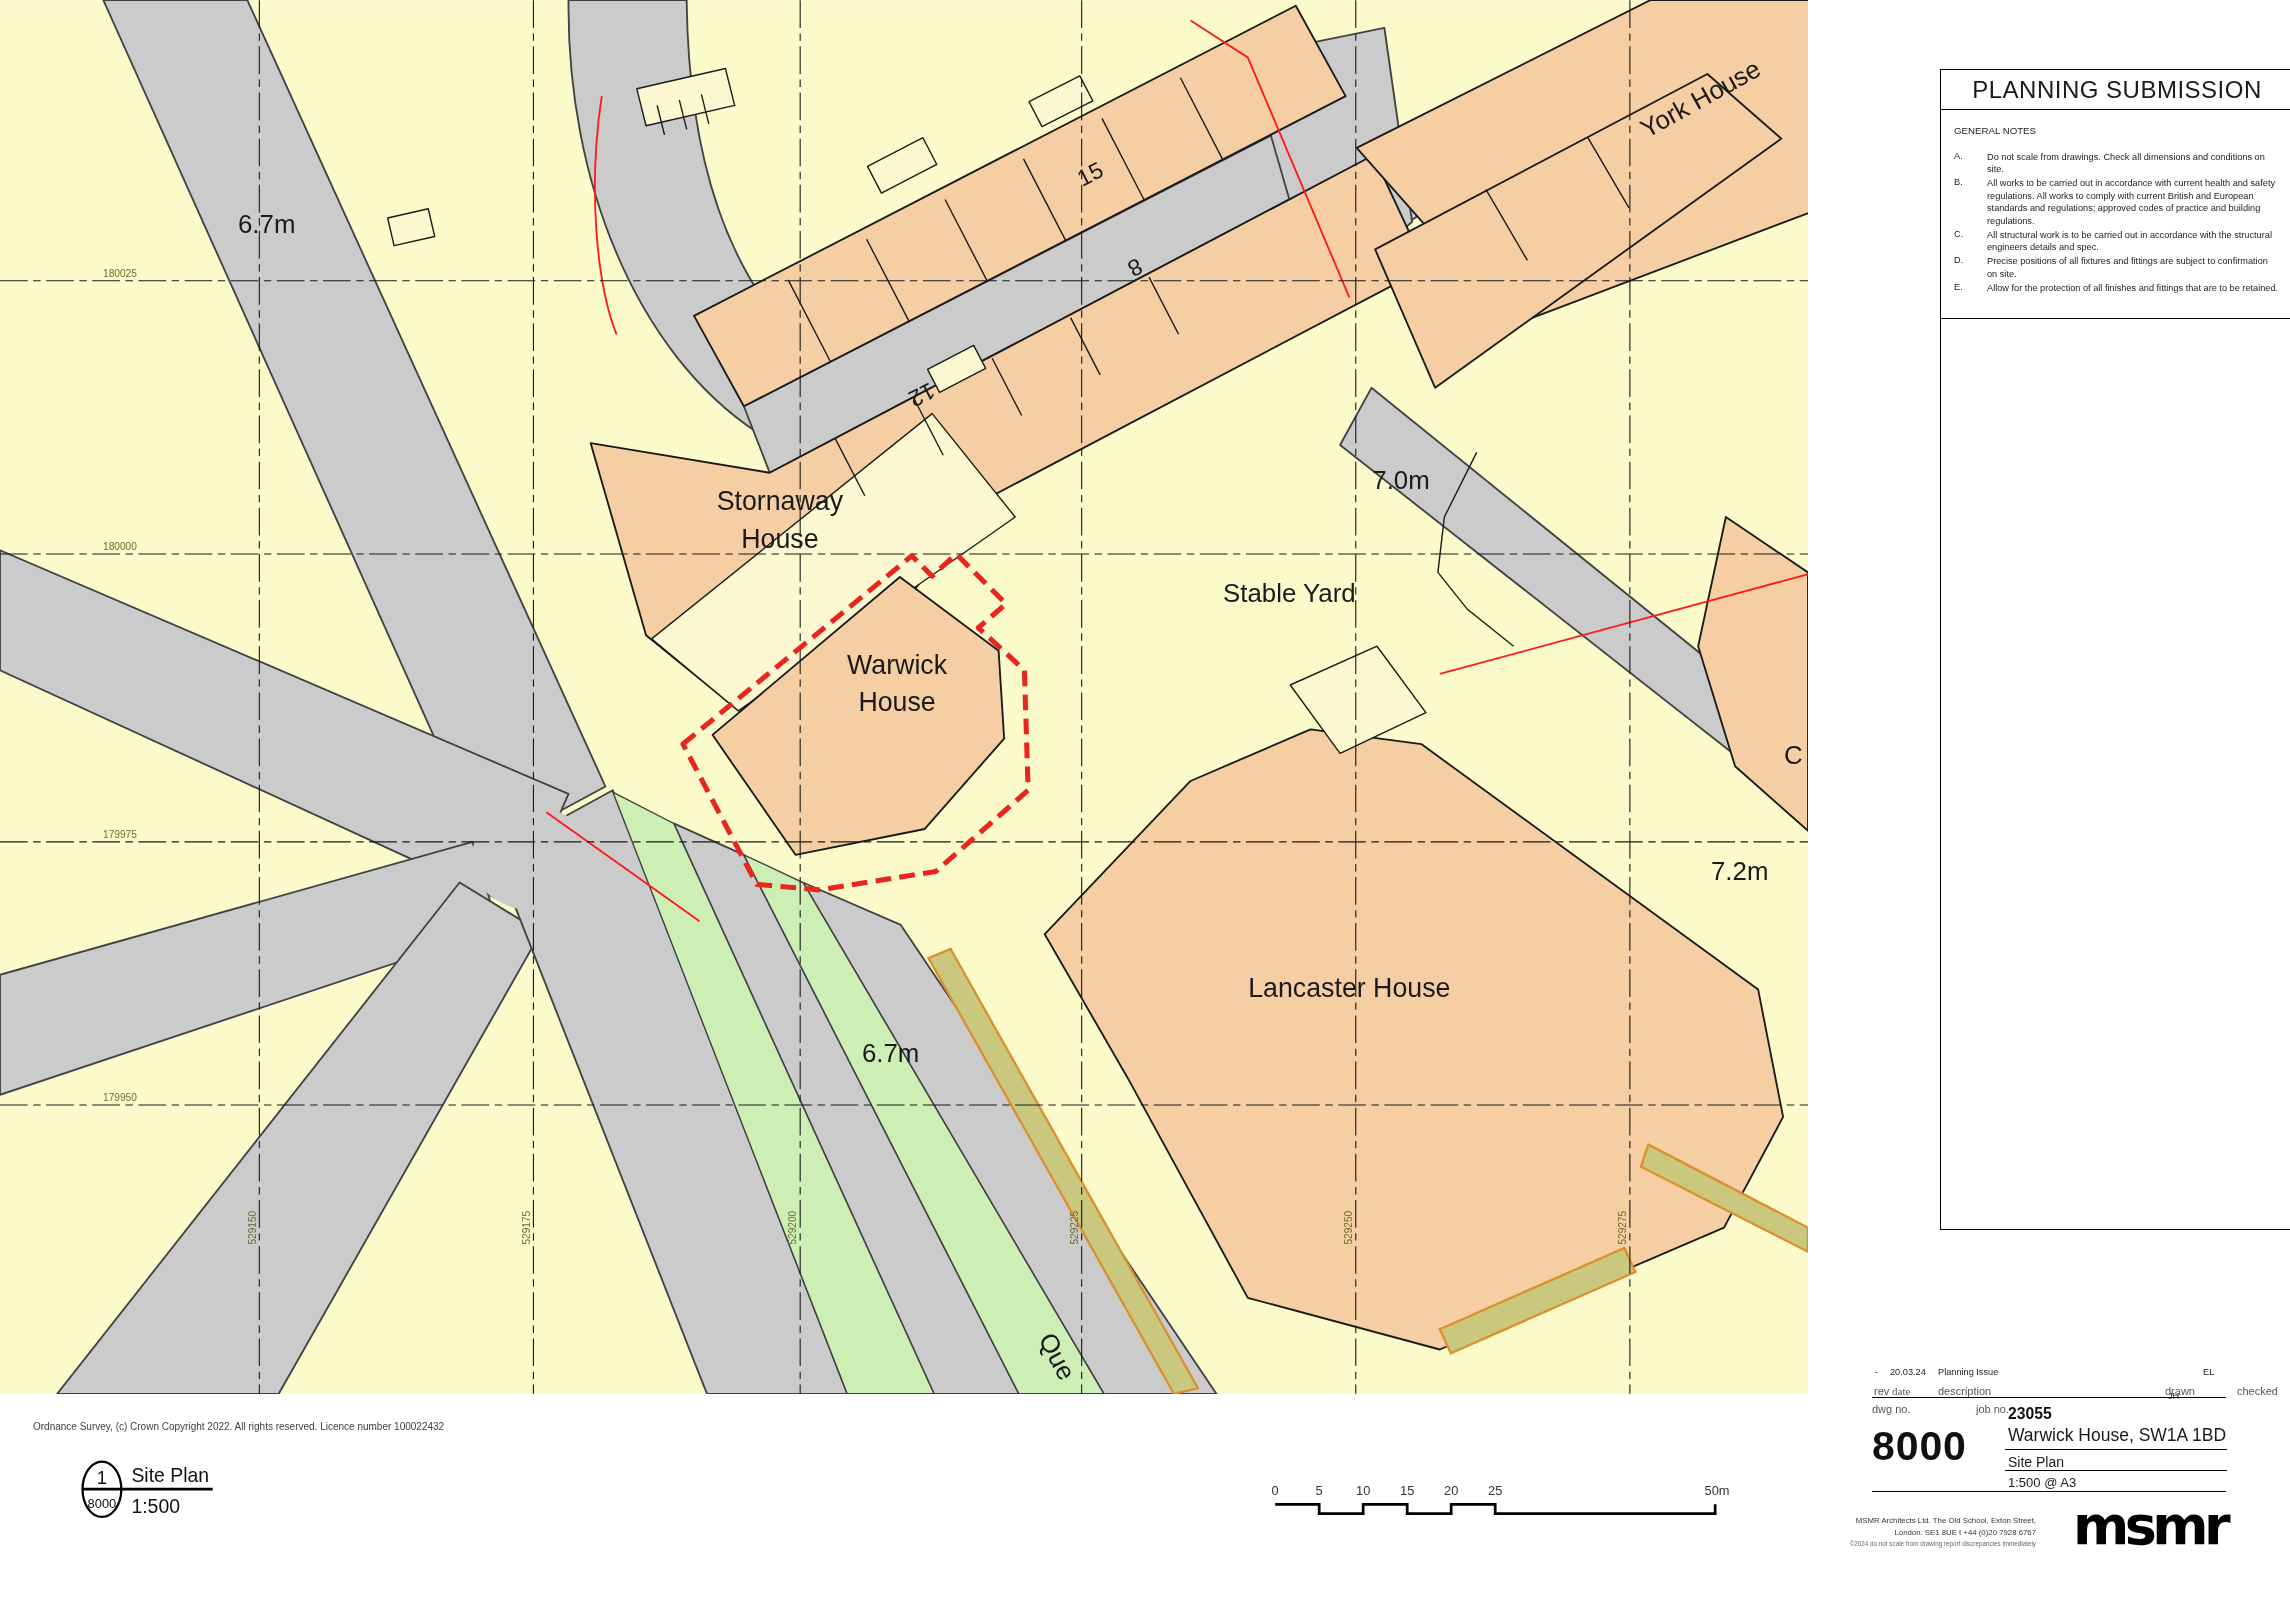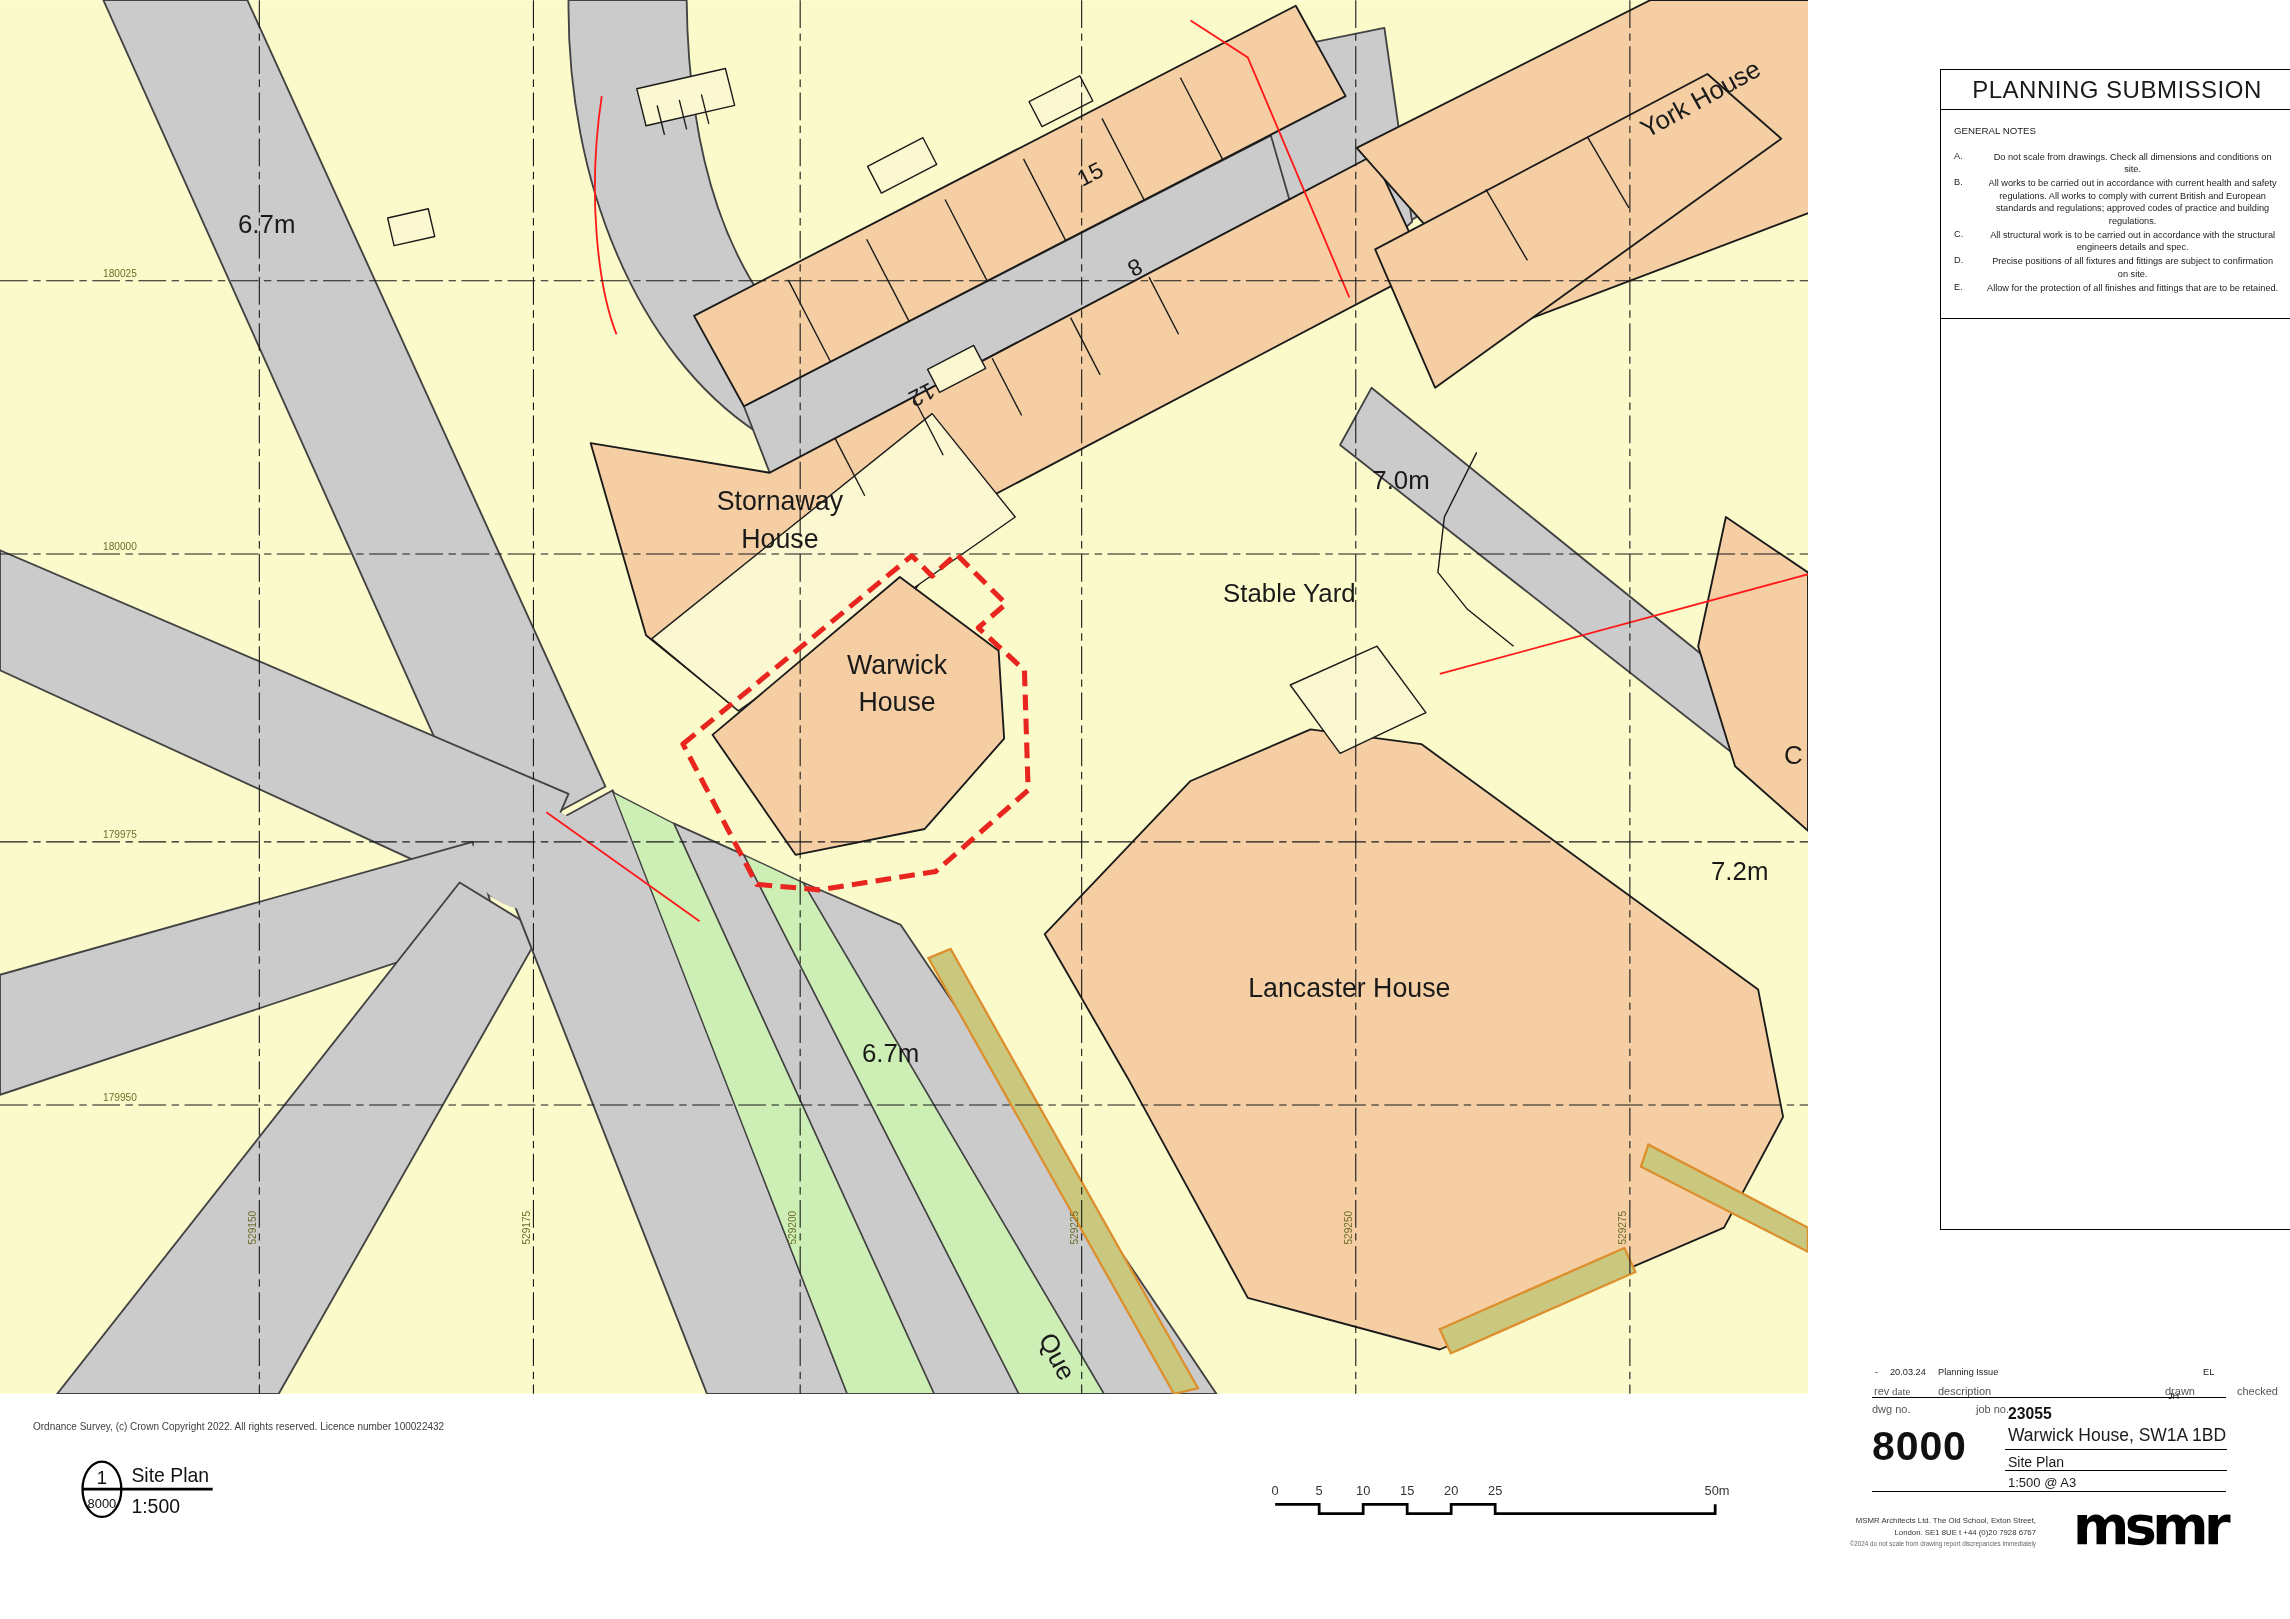--- a/index.html
+++ b/index.html
@@ -9,21 +9,21 @@
   svg text{font-family:"Liberation Sans",sans-serif;}
   
   .titleblock{position:absolute;left:1940px;top:69px;width:354px;height:1161px;
               border:1.8px solid #000;background:#fff;box-sizing:border-box;}
   .tb-header{height:39px;border-bottom:1.8px solid #000;display:flex;align-items:center;
              justify-content:center;font-size:24px;letter-spacing:0.5px;color:#1a1a1a;}
   .tb-notes{padding:14.8px 14.8px 7.4px 13px;font-size:9.2px;color:#222;}
   .notes-title{margin-bottom:14.8px;font-size:9.7px;}
   .note-row{display:flex;margin-bottom:1.8px;}
   .note-ref{width:33px;flex:none;}
-  .note-text{flex:1;line-height:1.35;text-align:center;}
+  .note-text{flex:1;line-height:1.35;}
   .tb-divider{border-top:1.8px solid #000;margin-top:14.8px;}
   .tb-key{position:relative;padding:13px 13px;}
   .key-title{font-size:9.2px;text-decoration:underline;}
   .key-row{display:flex;align-items:center;margin-top:11px;}
   .key-swatch{width:39px;height:20px;border:2.8px dashed #e8251f;margin-right:24px;flex:none;}
   .key-label{font-size:9.7px;color:#333;}
   .north{position:absolute;right:44px;top:3.7px;width:55px;text-align:center;
          font-size:11px;color:#222;}
   
   .f8{font-size:11px;color:#555;}

